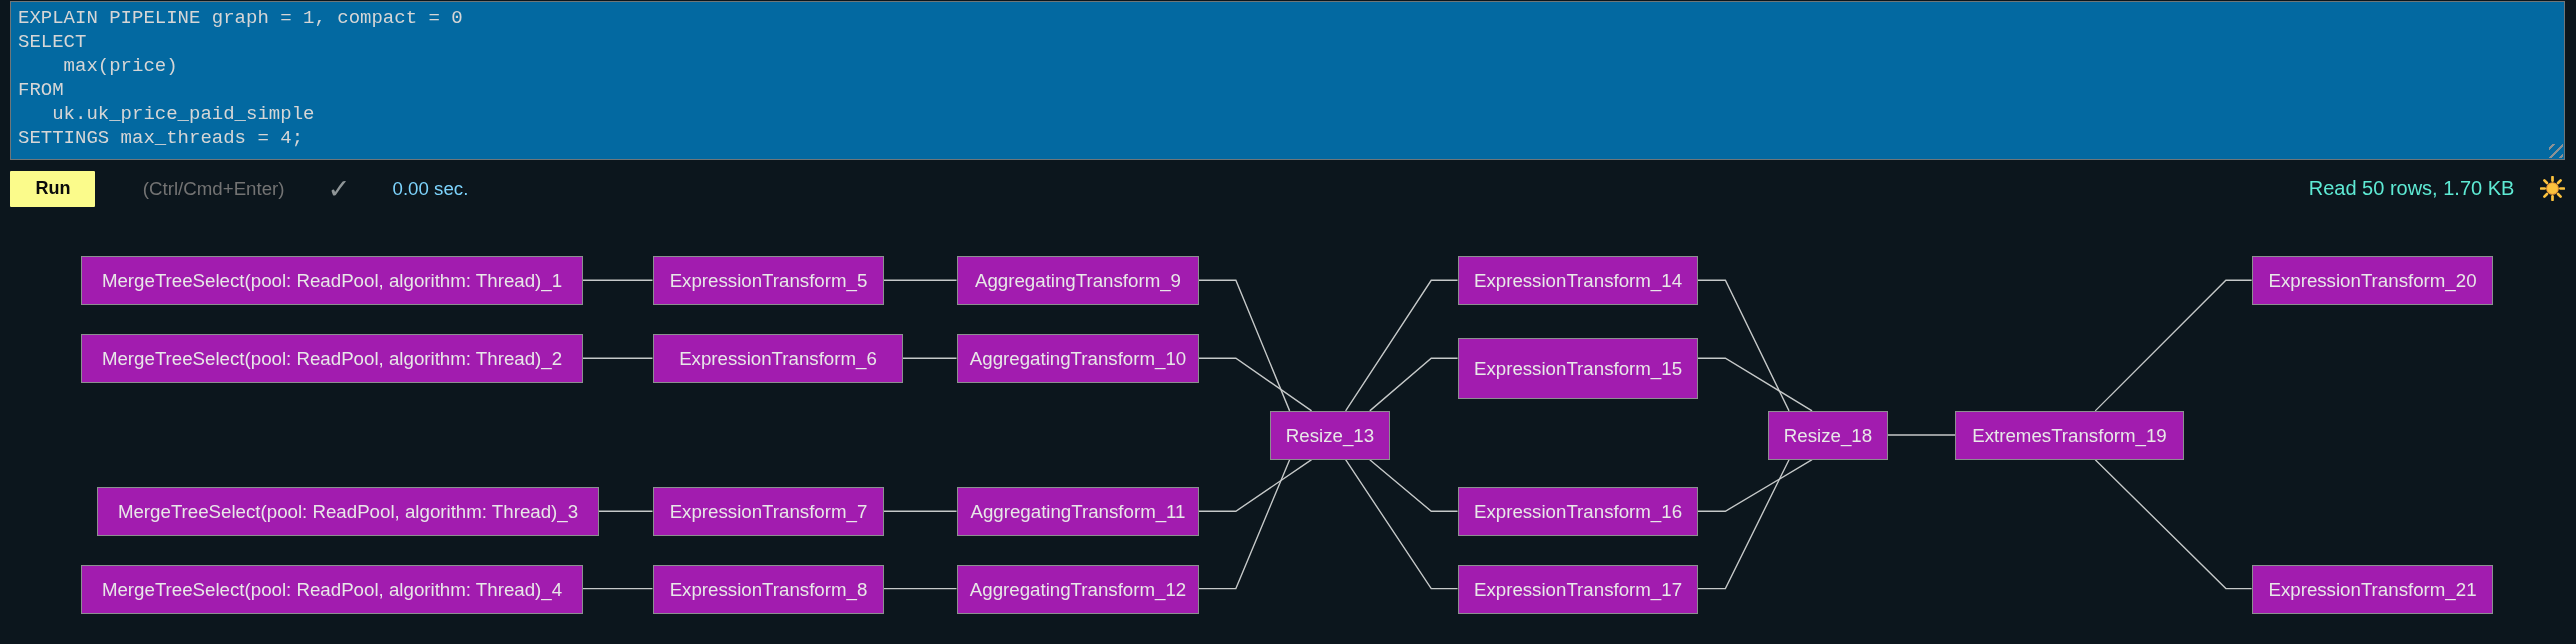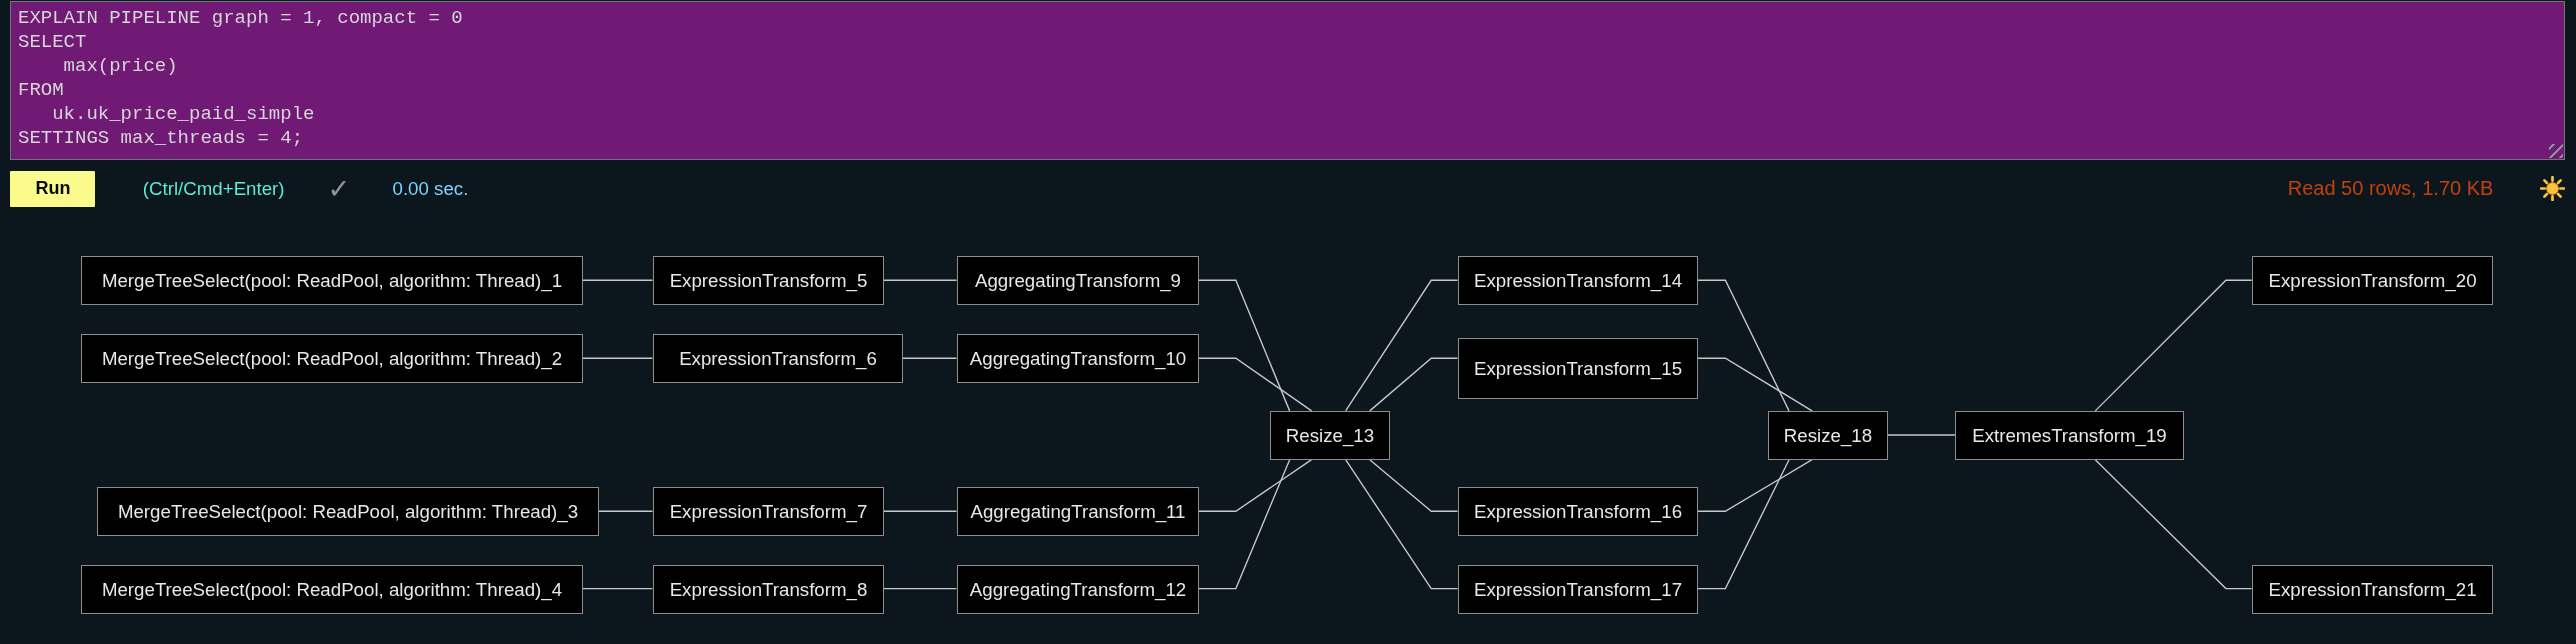--- a/index.html
+++ b/index.html
@@ -12,21 +12,21 @@
   }
 
   
   .editor-wrap {
     position: absolute; left: 10.4px; top: 1.1px;
     width: 2555px; height: 159px;
   }
   .editor {
     box-sizing: border-box;
     width: 100%; height: 100%;
-    background: #701a75;
+    background: #0369a1;
     border: 1.1px solid #6f7679;
     color: #d6d6d6;
     font-family: "Liberation Mono", "DejaVu Sans Mono", monospace;
     font-size: 19px; line-height: 24px;
     padding: 3.8px 6.6px;
     white-space: pre;
     resize: none; outline: none; overflow: hidden;
     display: block;
   }
   .resize-grip {
@@ -46,37 +46,37 @@
   .run-btn {
     width: 85px; height: 36px;
     background: #fbfb8b;
     color: #0b0b0b;
     border: none; border-radius: 1.1px;
     font-family: "Liberation Sans", sans-serif;
     font-size: 18px; font-weight: bold;
     cursor: pointer;
     flex: 0 0 auto;
   }
-  .hint { margin-left: 27.4px; color: #5eead4; font-size: 18.7px; }
+  .hint { margin-left: 27.4px; color: #737373; font-size: 18.7px; }
   .check {
     margin-left: 23px; color: #8f9597; font-size: 27.4px; line-height: 1;
     font-family: "DejaVu Sans", sans-serif;
   }
   .elapsed { margin-left: 22px; color: #7dd3fc; font-size: 18.7px; }
   .toolbar-spacer { flex: 1 1 auto; }
-  .stats { color: #c2410c; font-size: 20px; margin-right: 27px; }
+  .stats { color: #5eead4; font-size: 20px; margin-right: 6px; }
   .sun { width: 25px; height: 25px; display: inline-block; cursor: pointer; flex: 0 0 auto; }
 
   
   .graph { position: absolute; left: 0; top: 0; width: 2576px; height: 644px; }
   .graph svg.edges { position: absolute; left: 0; top: 0; width: 100%; height: 100%; }
   .graph svg.edges polyline { fill: none; stroke: #c6c9c9; stroke-width: 2.5px; }
   .node {
     position: absolute; box-sizing: border-box;
-    background: #000000;
+    background: #a21caf;
     border: 1.1px solid #8c8f90;
     color: #e8e8e8;
     font-size: 18.7px;
     display: flex; align-items: center; justify-content: center;
     white-space: nowrap; overflow: hidden;
   }
 </style>
 </head>
 <body>
 

